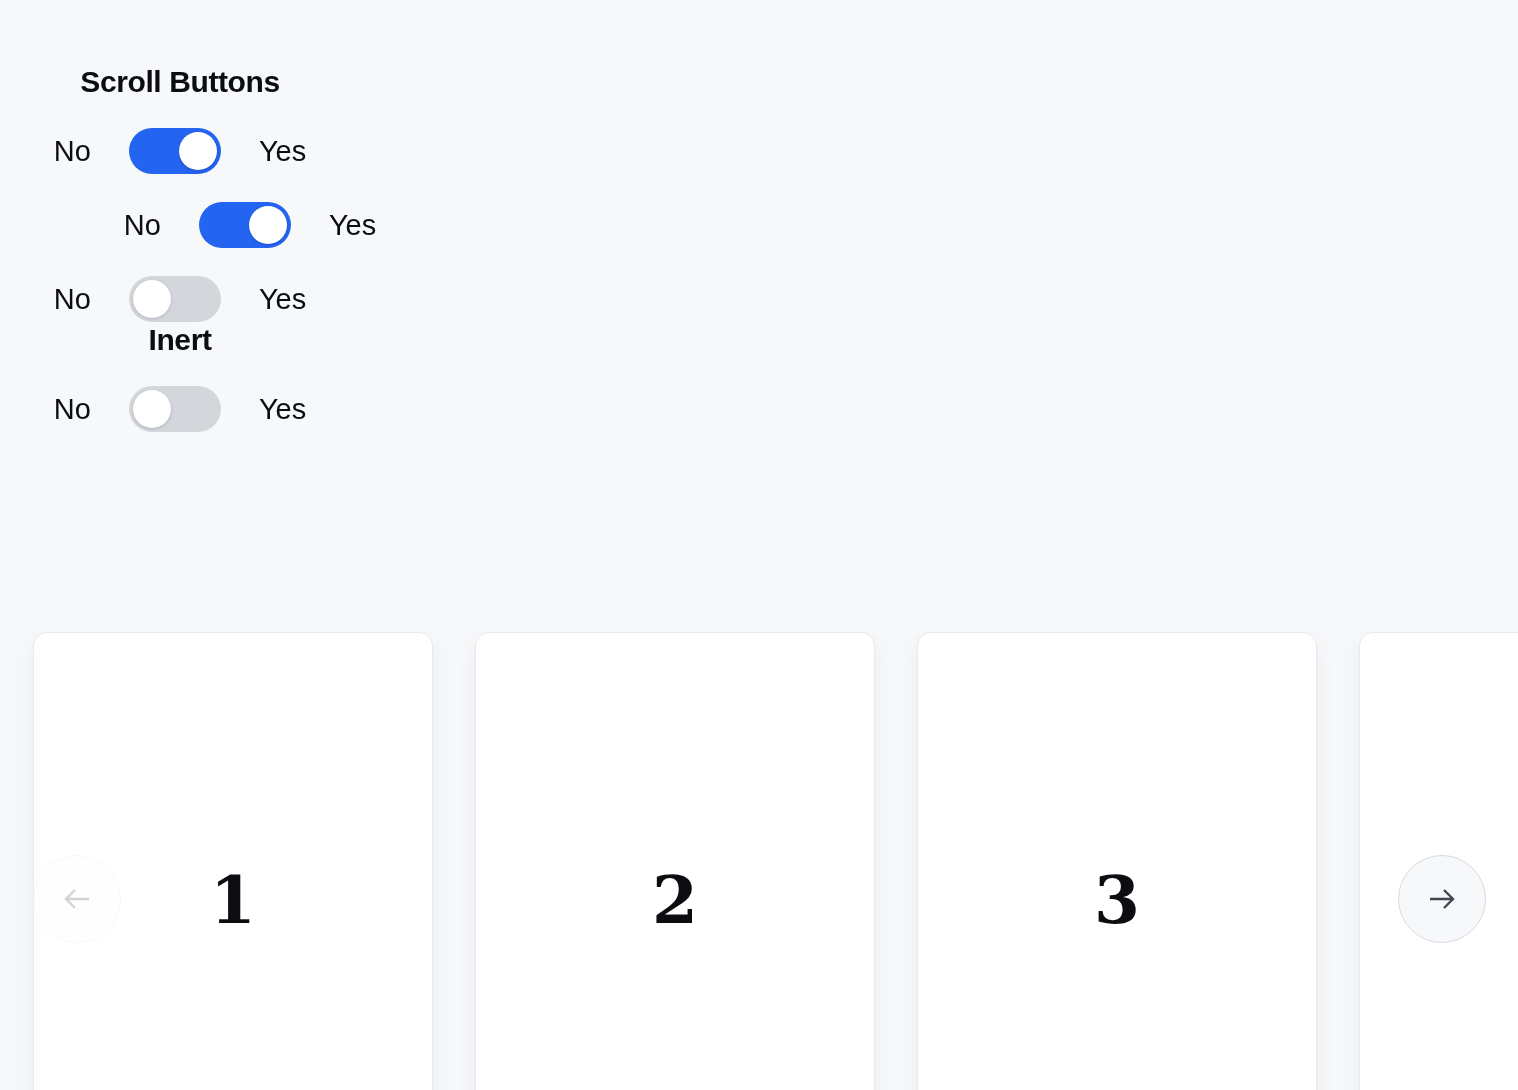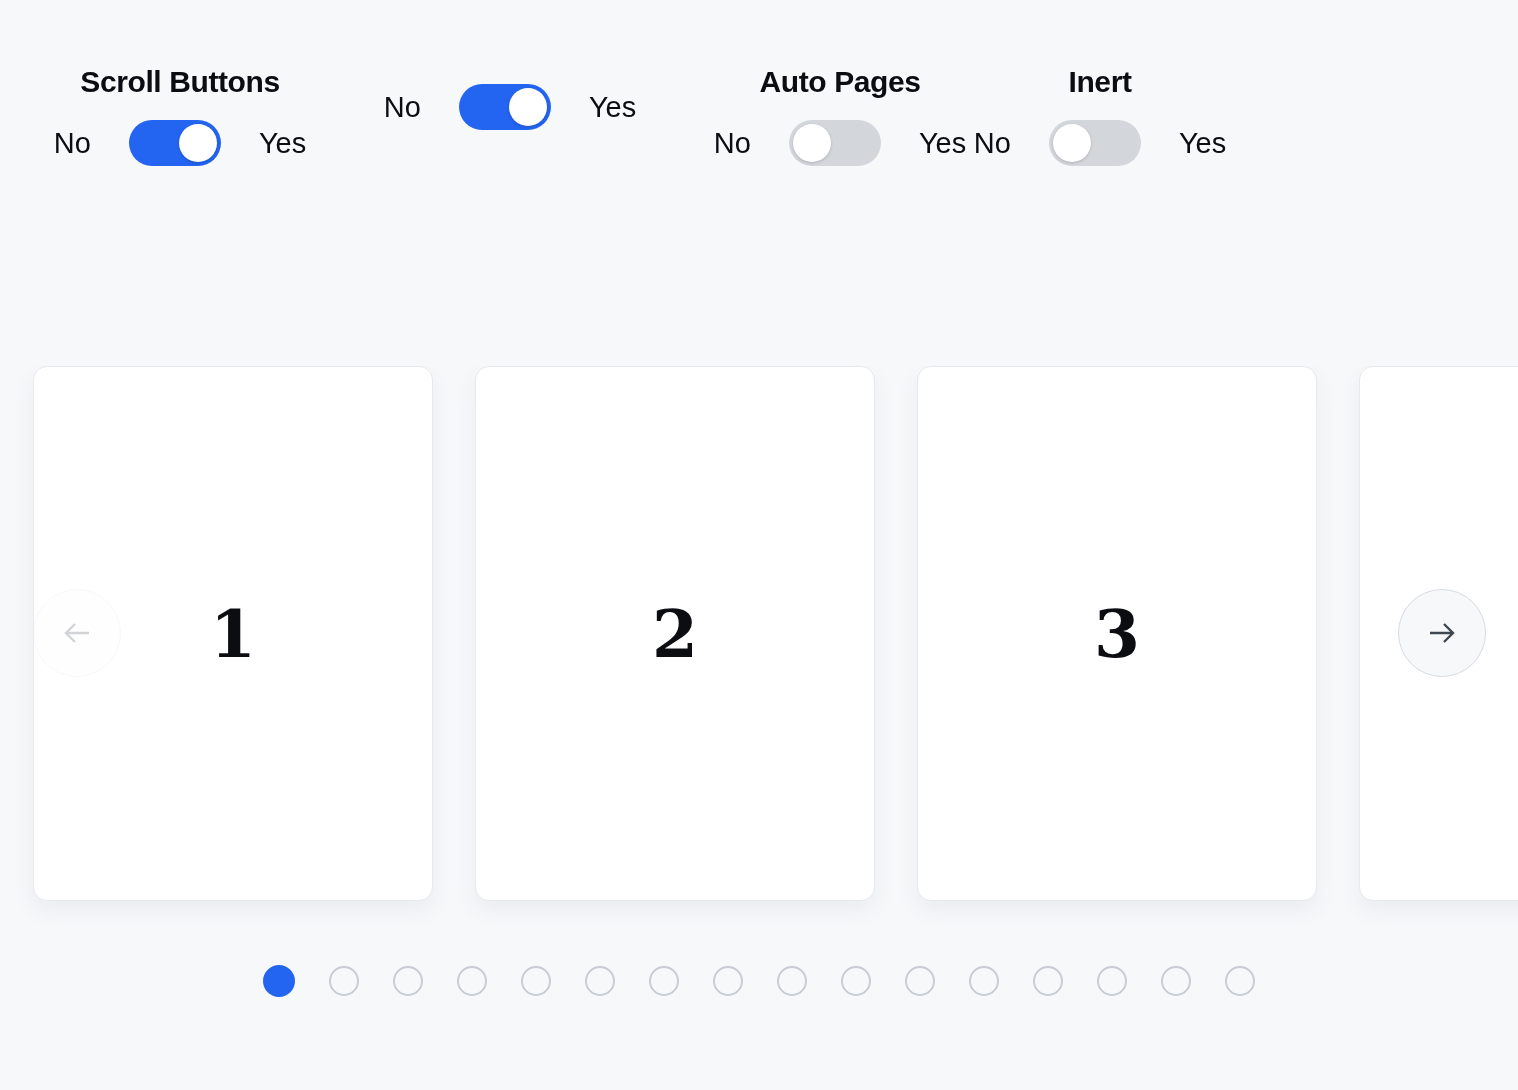--- a/index.html
+++ b/index.html
@@ -7,37 +7,38 @@
     width: 1518px; height: 1090px;
     background: #f7f8fa;
     overflow: hidden;
     font-family: "Liberation Sans", sans-serif;
     color: #0b0d12;
   }
 
   
   .controls {
     display: flex;
-    justify-content: flex-start;
+    justify-content: flex-end;
     padding: 64px 50px 0 50px;
+    flex-direction: column;
   }
   .control-group { text-align: center; }
   .control-group.g0 { width: 260px; }
   .control-group.g1 { width: 400px; }
   .control-group.g2 { width: 260px; }
   .control-group.g3 { width: 260px; }
   .control-title {
     font-size: 30px;
     font-weight: 700;
     letter-spacing: -0.4px;
     line-height: 36px;
     white-space: nowrap;
   }
   .toggle-row {
-    margin-top: 20px;
+    margin-top: 28px;
     display: flex;
     align-items: center;
     justify-content: center;
     gap: 38px;
     font-size: 29px;
     line-height: 46px;
   }
   .toggle {
     position: relative;
     width: 92px; height: 46px;
@@ -165,21 +166,20 @@
     <div class="toggle-row">
       <span>No</span>
       <button class="toggle" data-state="on">
         <span class="knob"></span>
       </button>
       <span>Yes</span>
     </div>
   </div>
 
   <div class="control-group g2">
-    <div class="control-title">Auto Pages</div>
     <div class="toggle-row">
       <span>No</span>
       <button class="toggle" data-state="off">
         <span class="knob"></span>
       </button>
       <span>Yes</span>
     </div>
   </div>
 
   <div class="control-group g3">

